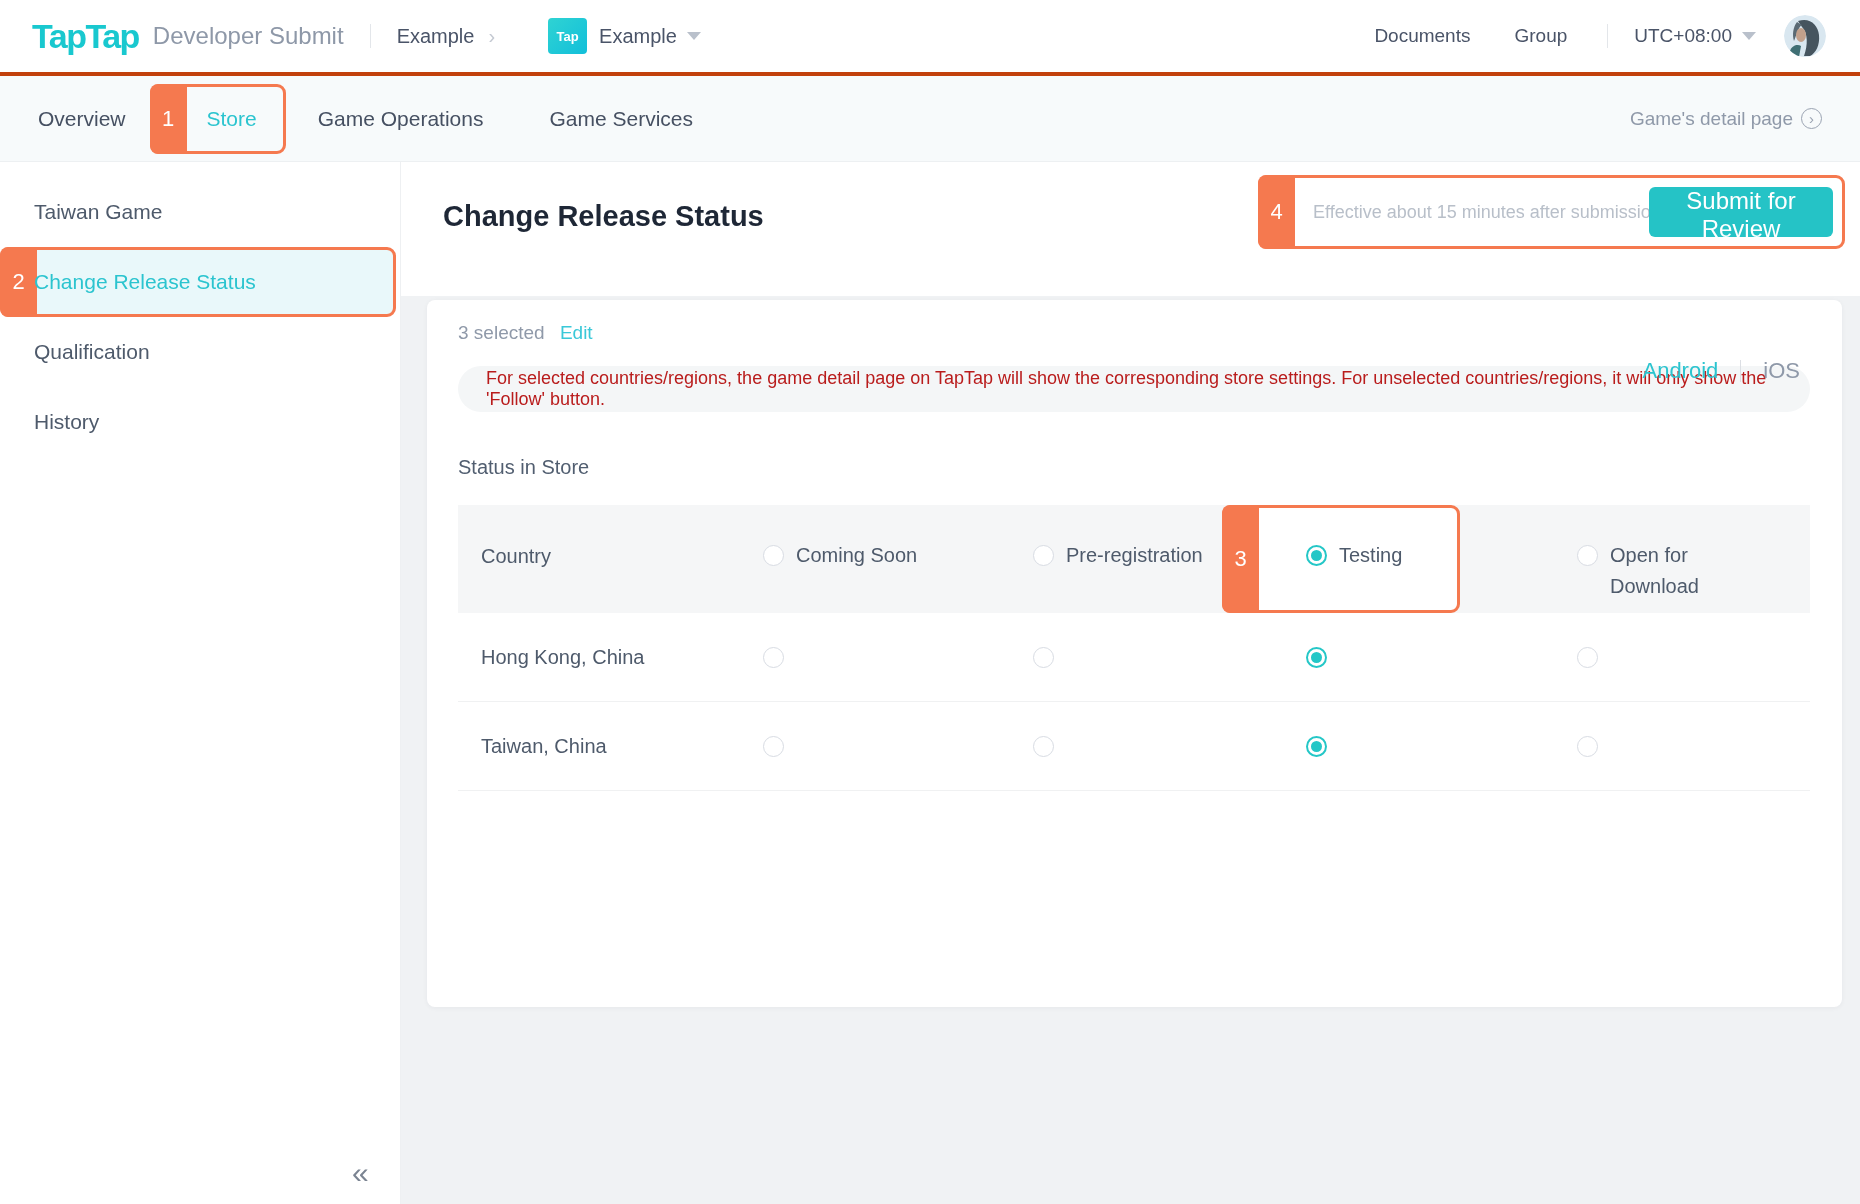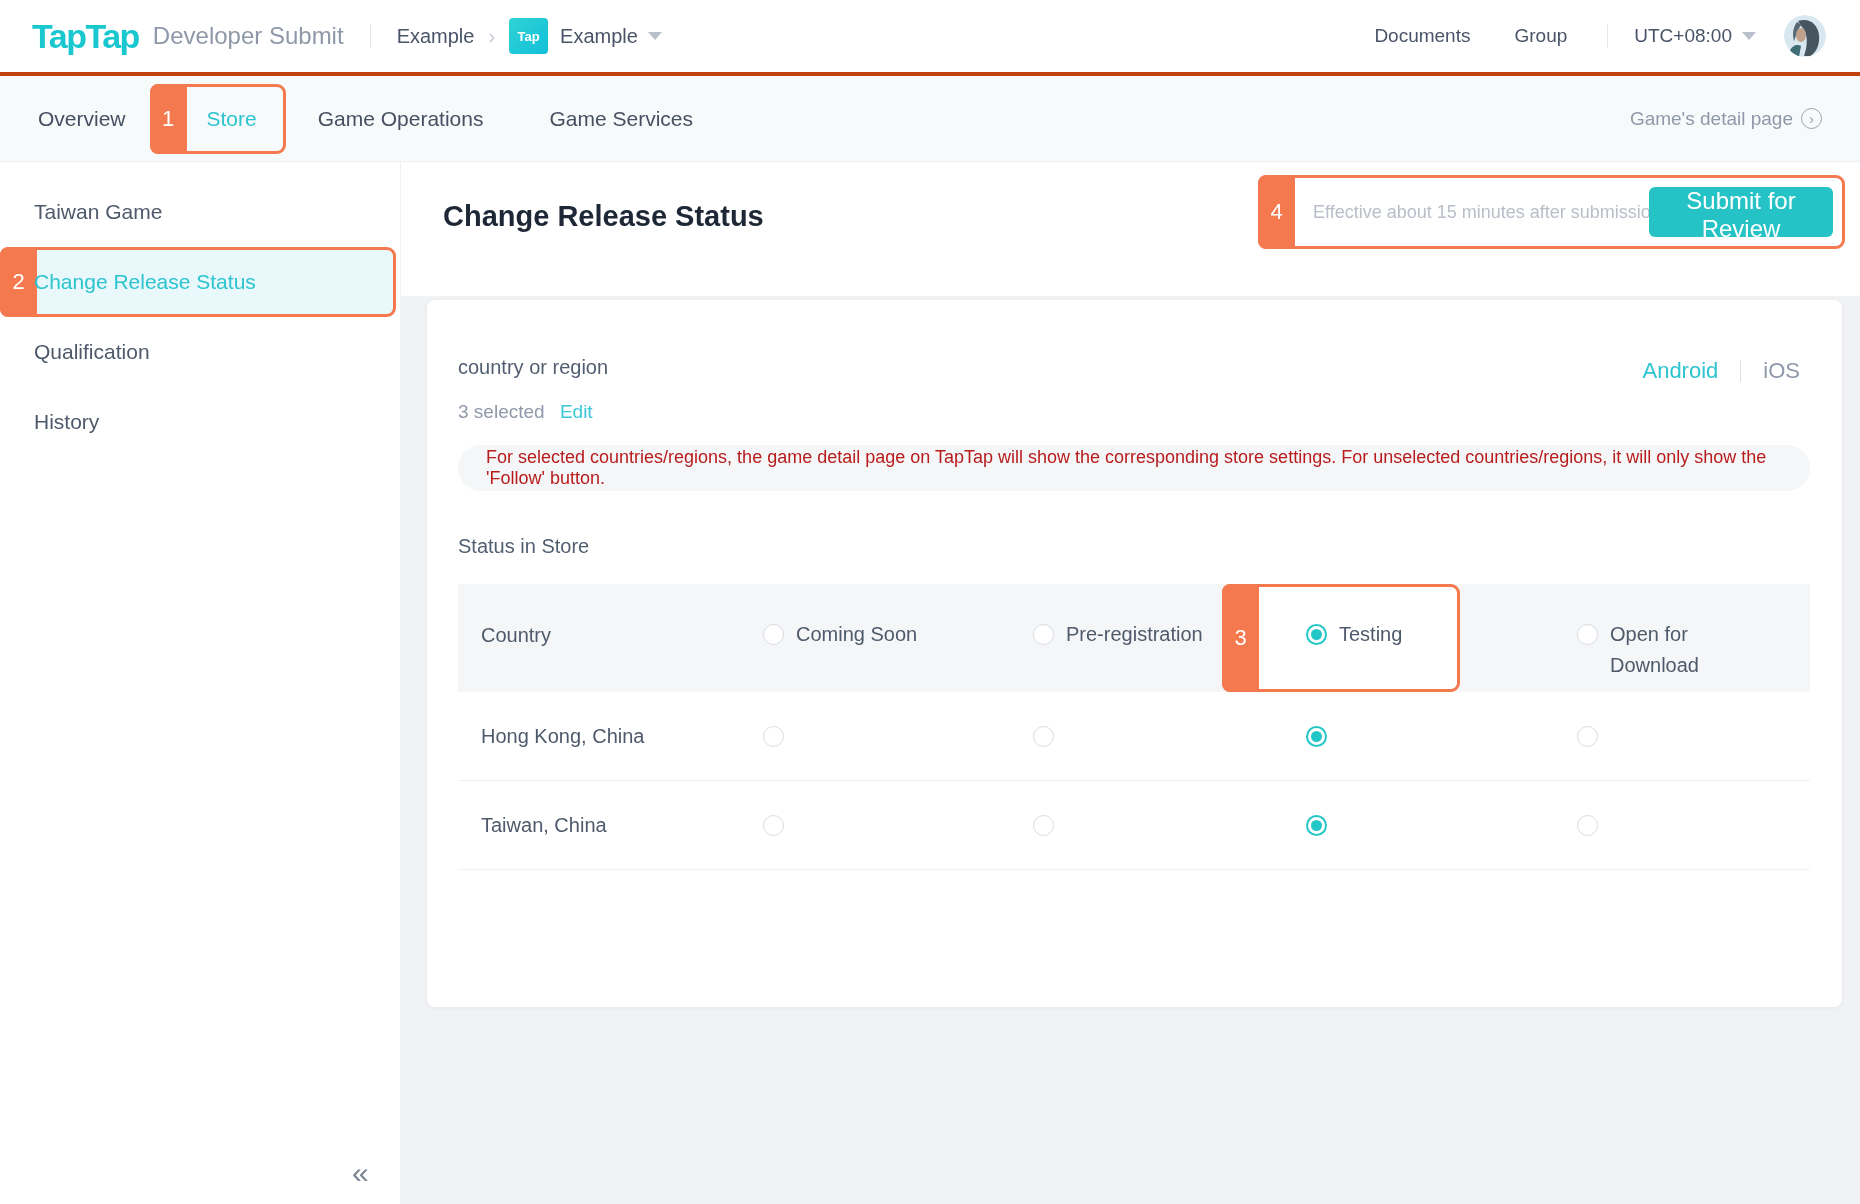--- a/index.html
+++ b/index.html
@@ -9,21 +9,21 @@
   
   .topbar { position:absolute; top:0; left:0; width:1860px; height:76px; background:#fff;
             border-bottom:4px solid #c2410c; display:flex; align-items:center; z-index:5; }
   .logo { margin-left:32px; font-size:34px; font-weight:800; letter-spacing:-1.5px; color:#19c8cf; cursor:pointer; }
   .product { margin-left:14px; font-size:24px; color:#8e98a8; }
   .vdiv { width:1px; height:24px; background:#e3e6ea; margin:0 26px; }
   .crumb { font-size:20px; color:#4a5468; cursor:pointer; }
   .crumb-chev { color:#c3c8d1; font-size:20px; margin:0 14px; }
   .app-icon { width:39px; height:36px; border-radius:4px; margin-right:12px; cursor:pointer;
               background:linear-gradient(135deg,#2fd3d3,#12bfda); color:#fff; font-size:13px; font-weight:700;
-              display:flex; align-items:center; justify-content:center; }
+              display:flex; align-items:center; justify-content:center;margin-left:39px; }
   .caret { width:0; height:0; border-left:7px solid transparent; border-right:7px solid transparent;
            border-top:8px solid #b9c0cb; margin-left:10px; display:inline-block; }
   .topbar-right { margin-left:auto; display:flex; align-items:center; }
   .top-link { font-size:19px; color:#4a5468; margin-right:44px; cursor:pointer; }
   .tz-wrap { display:flex; align-items:center; margin-left:28px; cursor:pointer; }
   .tz { font-size:19px; color:#4a5468; }
   .avatar { width:42px; height:42px; border-radius:50%; overflow:hidden; margin-left:28px; margin-right:34px; cursor:pointer; }
 
   
   .navbar { position:absolute; top:76px; left:0; width:1860px; height:86px; background:#f7fafb;
@@ -172,21 +172,20 @@
   <div class="title-band">
     <h1 class="page-title">Change Release Status</h1>
     <div class="anno anno-submit">
       <span class="num">4</span>
       <input class="eff-input" type="text" placeholder="Effective about 15 minutes after submission" style="">
       <button class="submit-btn">Submit for Review</button>
     </div>
   </div>
 
   <section class="card">
-    <div class="sec-title">country or region</div>
     <div class="platform">
       <span class="android">Android</span>
       <span class="pdiv"></span>
       <span class="ios">iOS</span>
     </div>
     <div class="sel-line">
       <span>3 selected</span>
       <span class="edit-link">Edit</span>
     </div>
     <div class="note-box">

